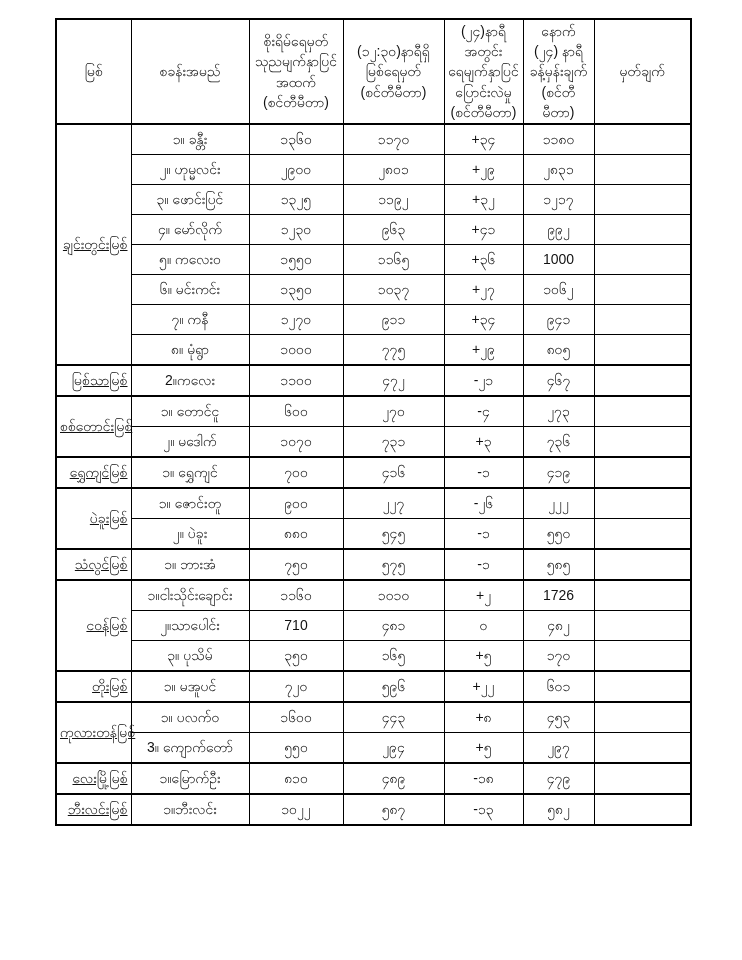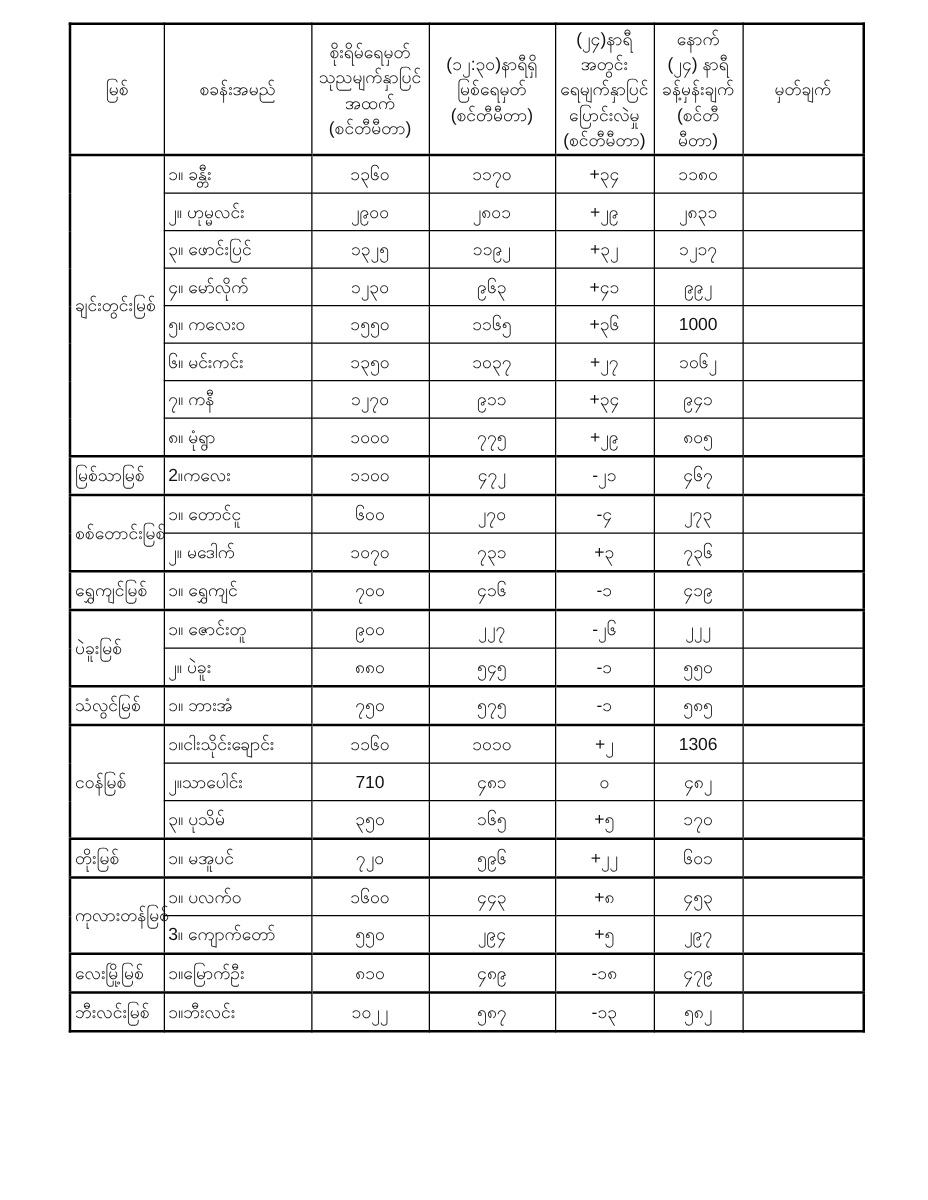--- a/index.html
+++ b/index.html
@@ -37,27 +37,28 @@
   thead th {
     height: 103px;
     font-weight: normal;
     text-align: center;
     vertical-align: middle;
   }
   thead th .hlines { white-space: pre-line; display: inline-block; }
   tbody td { height: 29px; }
   tbody tr.group-start td { border-top: 2px solid #000; }
   td.river-cell {
-    text-align: left;
+    text-align: right;
     vertical-align: middle;
     white-space: nowrap;
     font-size: 15px;
+    text-decoration: underline;
   }
   td.station-cell {
-    text-align: left;
+    text-align: center;
     padding-left: 6px;
     white-space: nowrap;
     font-size: 14.5px;
   }
   td.danger-cell, td.level-cell, td.change-cell, td.forecast-cell {
     text-align: center;
     font-size: 14.5px;
   }
   td.remark-cell { text-align: left; }
 </style>
@@ -223,21 +224,21 @@
           <td class="change-cell">-၁</td>
           <td class="forecast-cell">၅၈၅</td>
           <td class="remark-cell"></td>
         </tr>
         <tr class="group-start">
           <td class="river-cell" rowspan="3">ငဝန်မြစ်</td>
           <td class="station-cell">၁။ငါးသိုင်းချောင်း</td>
           <td class="danger-cell">၁၁၆၀</td>
           <td class="level-cell">၁၀၁၀</td>
           <td class="change-cell">+၂</td>
-          <td class="forecast-cell">1306</td>
+          <td class="forecast-cell">1726</td>
           <td class="remark-cell"></td>
         </tr>
         <tr>
           <td class="station-cell">၂။သာပေါင်း</td>
           <td class="danger-cell">710</td>
           <td class="level-cell">၄၈၁</td>
           <td class="change-cell">၀</td>
           <td class="forecast-cell">၄၈၂</td>
           <td class="remark-cell"></td>
         </tr>

